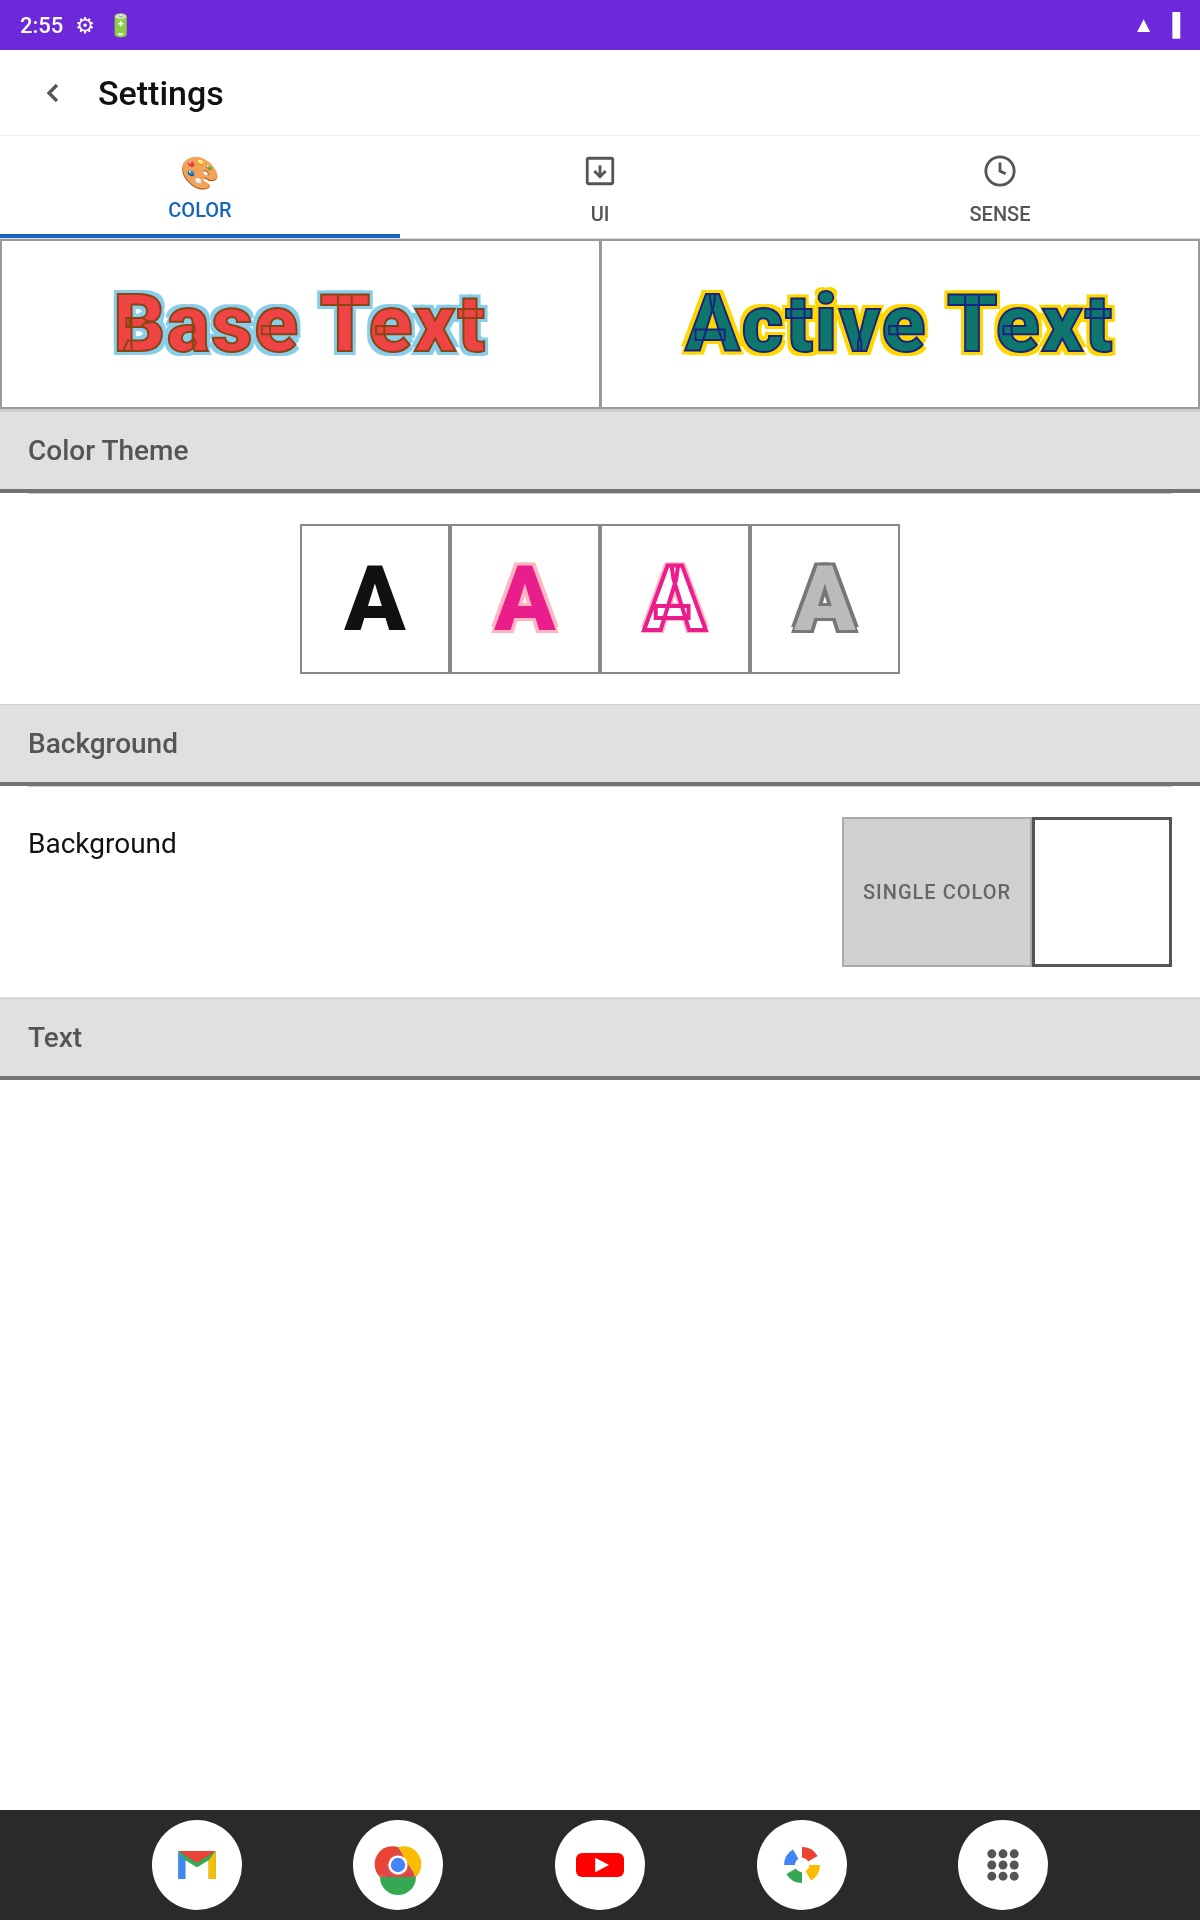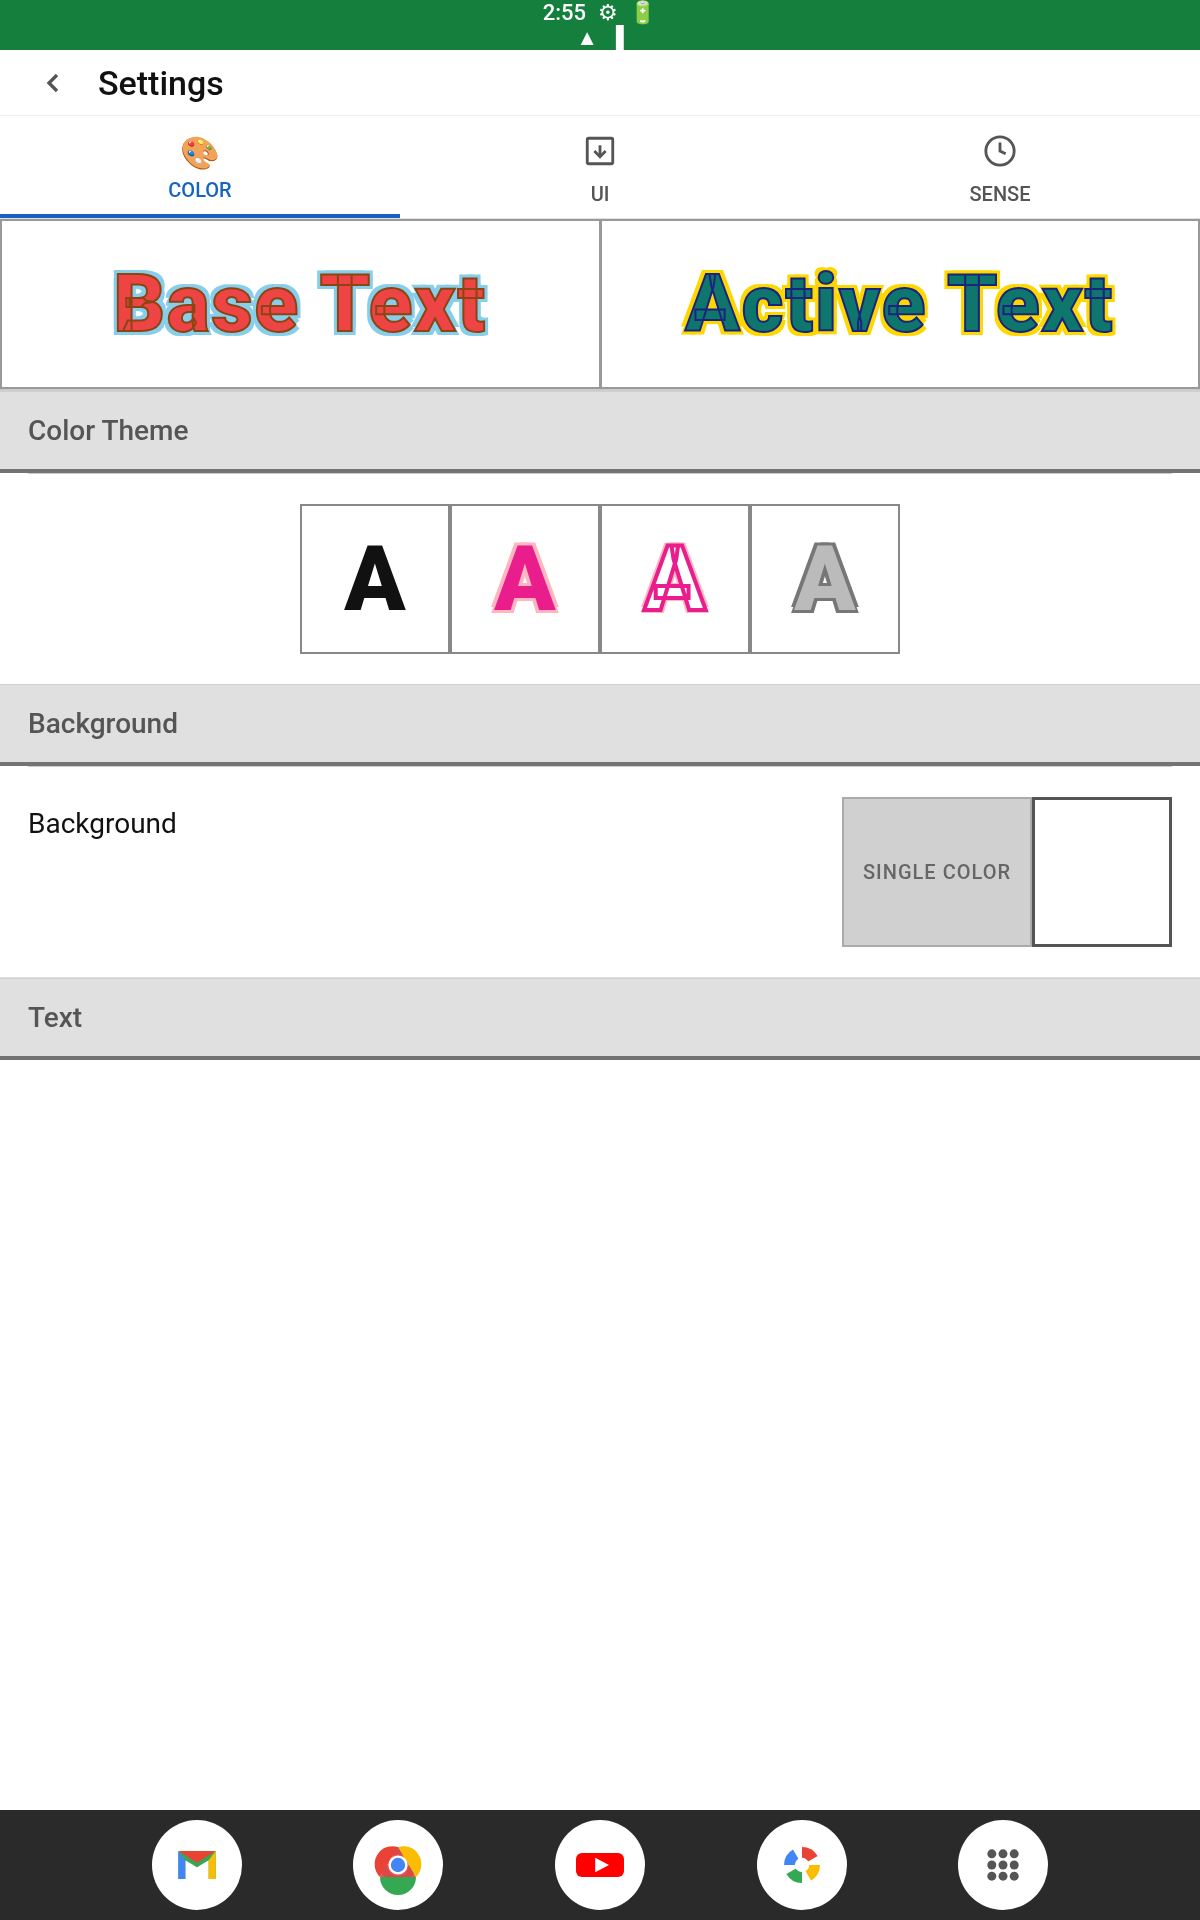--- a/index.html
+++ b/index.html
@@ -6,37 +6,36 @@
     body {
       width: 1200px;
       min-height: 1920px;
       font-family: 'Roboto', Arial, sans-serif;
       background: #fff;
       overflow-x: hidden;
     }
 
     
     .status-bar {
-      background: #15803d;
+      background: #6d28d9;
       height: 50px;
       display: flex;
       align-items: center;
       justify-content: space-between;
       padding: 0 20px;
       color: white;
       font-size: 22px;
       font-weight: 500;
-      flex-direction: column;
     }
     .status-left { display: flex; align-items: center; gap: 12px; }
     .status-right { display: flex; align-items: center; gap: 10px; }
 
     
     .app-bar {
-      height: 66px;
+      height: 86px;
       display: flex;
       align-items: center;
       padding: 0 28px;
       background: #fff;
       border-bottom: 1px solid #eee;
     }
     .back-btn {
       width: 50px;
       height: 50px;
       display: flex;

